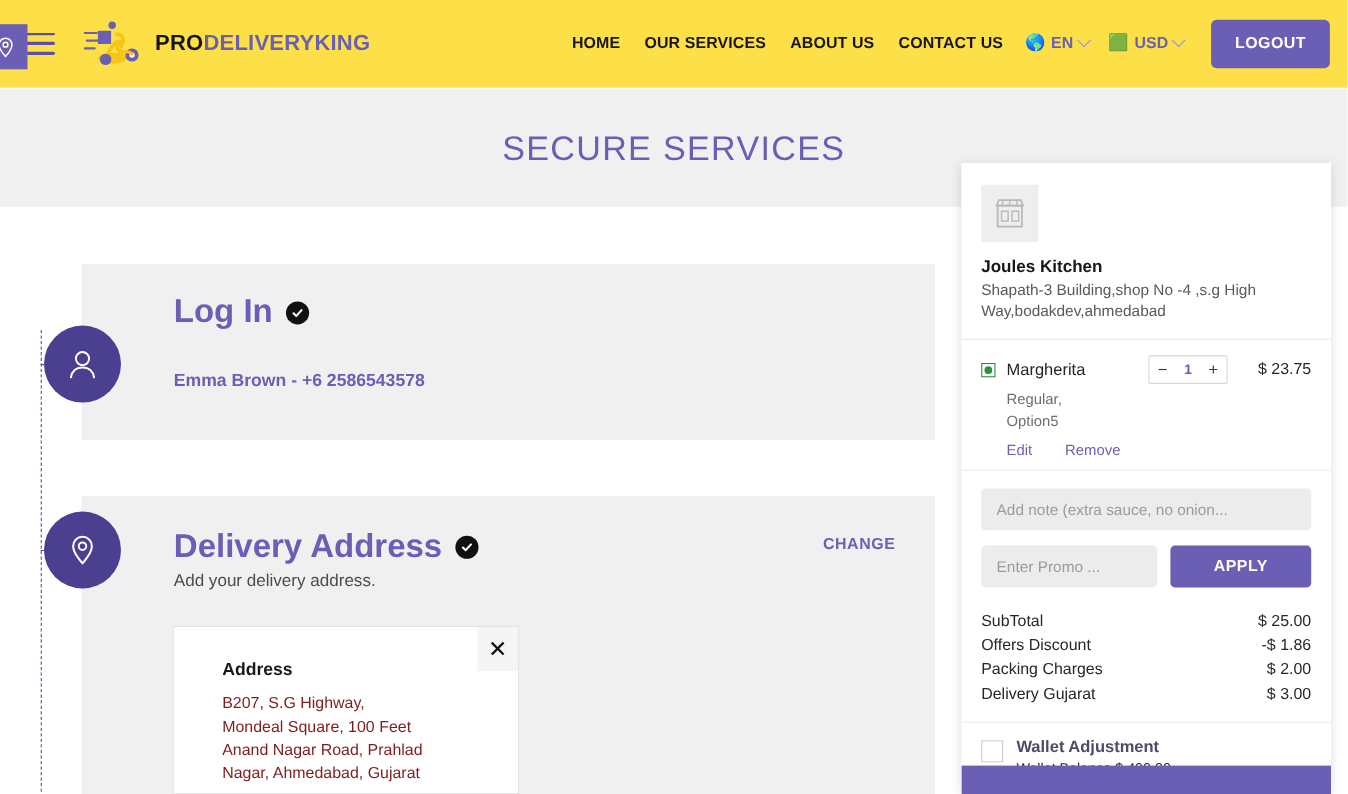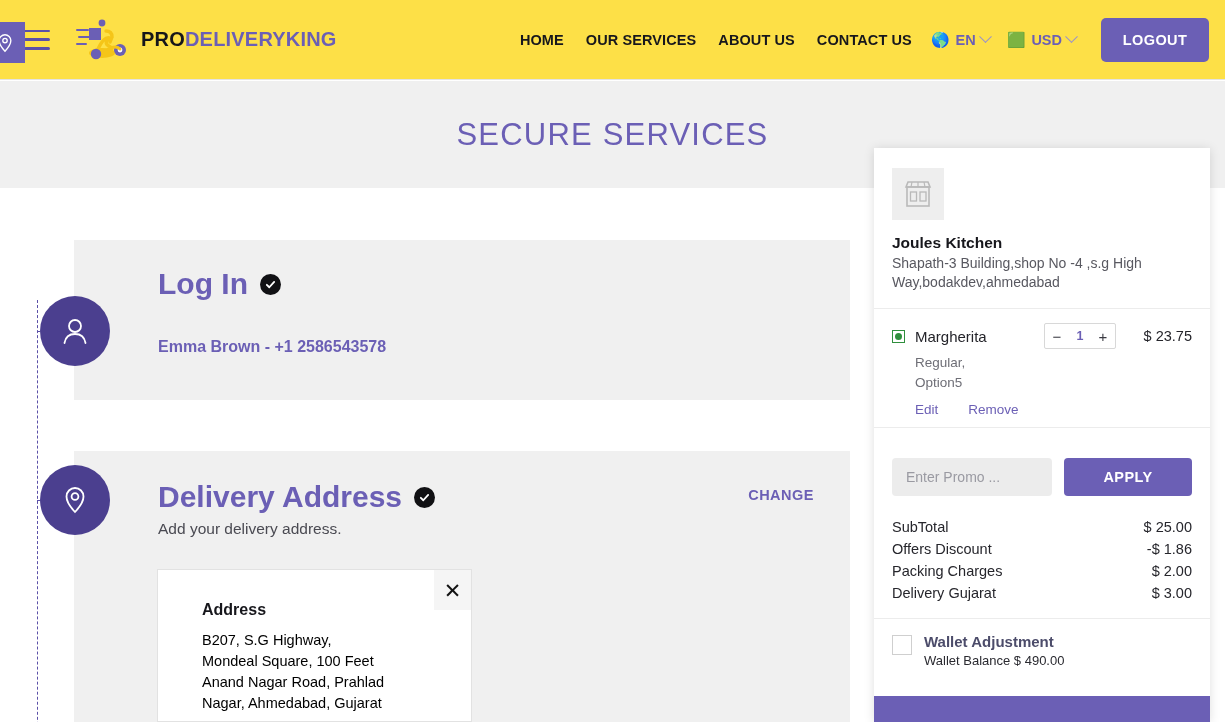--- a/index.html
+++ b/index.html
@@ -119,21 +119,21 @@
     display: flex; align-items: center; justify-content: center; z-index: 4;
   }
   .addr-close {
     position: absolute; right: 0; top: 0;
     width: 37px; height: 40px; background: #f5f5f5;
     display: flex; align-items: center; justify-content: center;
     cursor: pointer; font-size: 21px; color: #111; line-height: 1;
   }
   .addr-title { position: absolute; left: 44px; top: 31px; font-size: 16px; font-weight: 700; color: #17171c; }
   .addr-body  { position: absolute; left: 44px; top: 60px; width: 185px;
-                font-size: 14.5px; color: #000000; line-height: 21px; }
+                font-size: 14.5px; color: #7f1d1d; line-height: 21px; }
 
   
   .cart {
     position: absolute; left: 874px; top: 148px;
     width: 336px; height: 574px;
     background: #ffffff;
     box-shadow: 0 1px 10px rgba(0,0,0,.13);
     overflow: hidden;
   }
   .cart-store { display: flex; gap: 14px; padding: 20px 18px 16px 18px; flex-direction: column; }
@@ -278,21 +278,21 @@
 <div class="panel" id="panel-login">
   <div style="position:absolute;left:84px;top:27px">
     <div class="panel-title">
       <span>Log In</span>
       <span class="check-badge">
         <svg width="11" height="11" viewBox="0 0 12 12">
           <path d="M2 6.3 L4.7 9 L10 3.2" fill="none" stroke="#ffffff" stroke-width="2" stroke-linecap="round" stroke-linejoin="round"></path>
         </svg>
       </span>
     </div>
-    <div class="user-line" style="margin-top:37px">Emma Brown - +1 2586543578</div>
+    <div class="user-line" style="margin-top:37px">Emma Brown - +6 2586543578</div>
   </div>
 </div>
 
 <div class="panel" id="panel-address">
   <div style="position:absolute;left:84px;top:29px">
     <div class="panel-title">
       <span>Delivery Address</span>
       <span class="check-badge">
         <svg width="11" height="11" viewBox="0 0 12 12">
           <path d="M2 6.3 L4.7 9 L10 3.2" fill="none" stroke="#ffffff" stroke-width="2" stroke-linecap="round" stroke-linejoin="round"></path>
@@ -355,20 +355,21 @@
 Option5</div>
     <div class="item-links">
       <a>Edit</a>
       <a>Remove</a>
     </div>
   </div>
 
   <div class="cart-sep"></div>
 
   <div class="cart-inputs">
+    <input class="note-input" type="text" placeholder="Add note (extra sauce, no onion..." style="">
     <div class="promo-row">
       <input class="promo-input" type="text" placeholder="Enter Promo ..." style="">
       <button class="apply-btn">APPLY</button>
     </div>
   </div>
 
   <div class="totals">
     <div class="total-row">
       <span>SubTotal</span>
       <span>$ 25.00</span>

